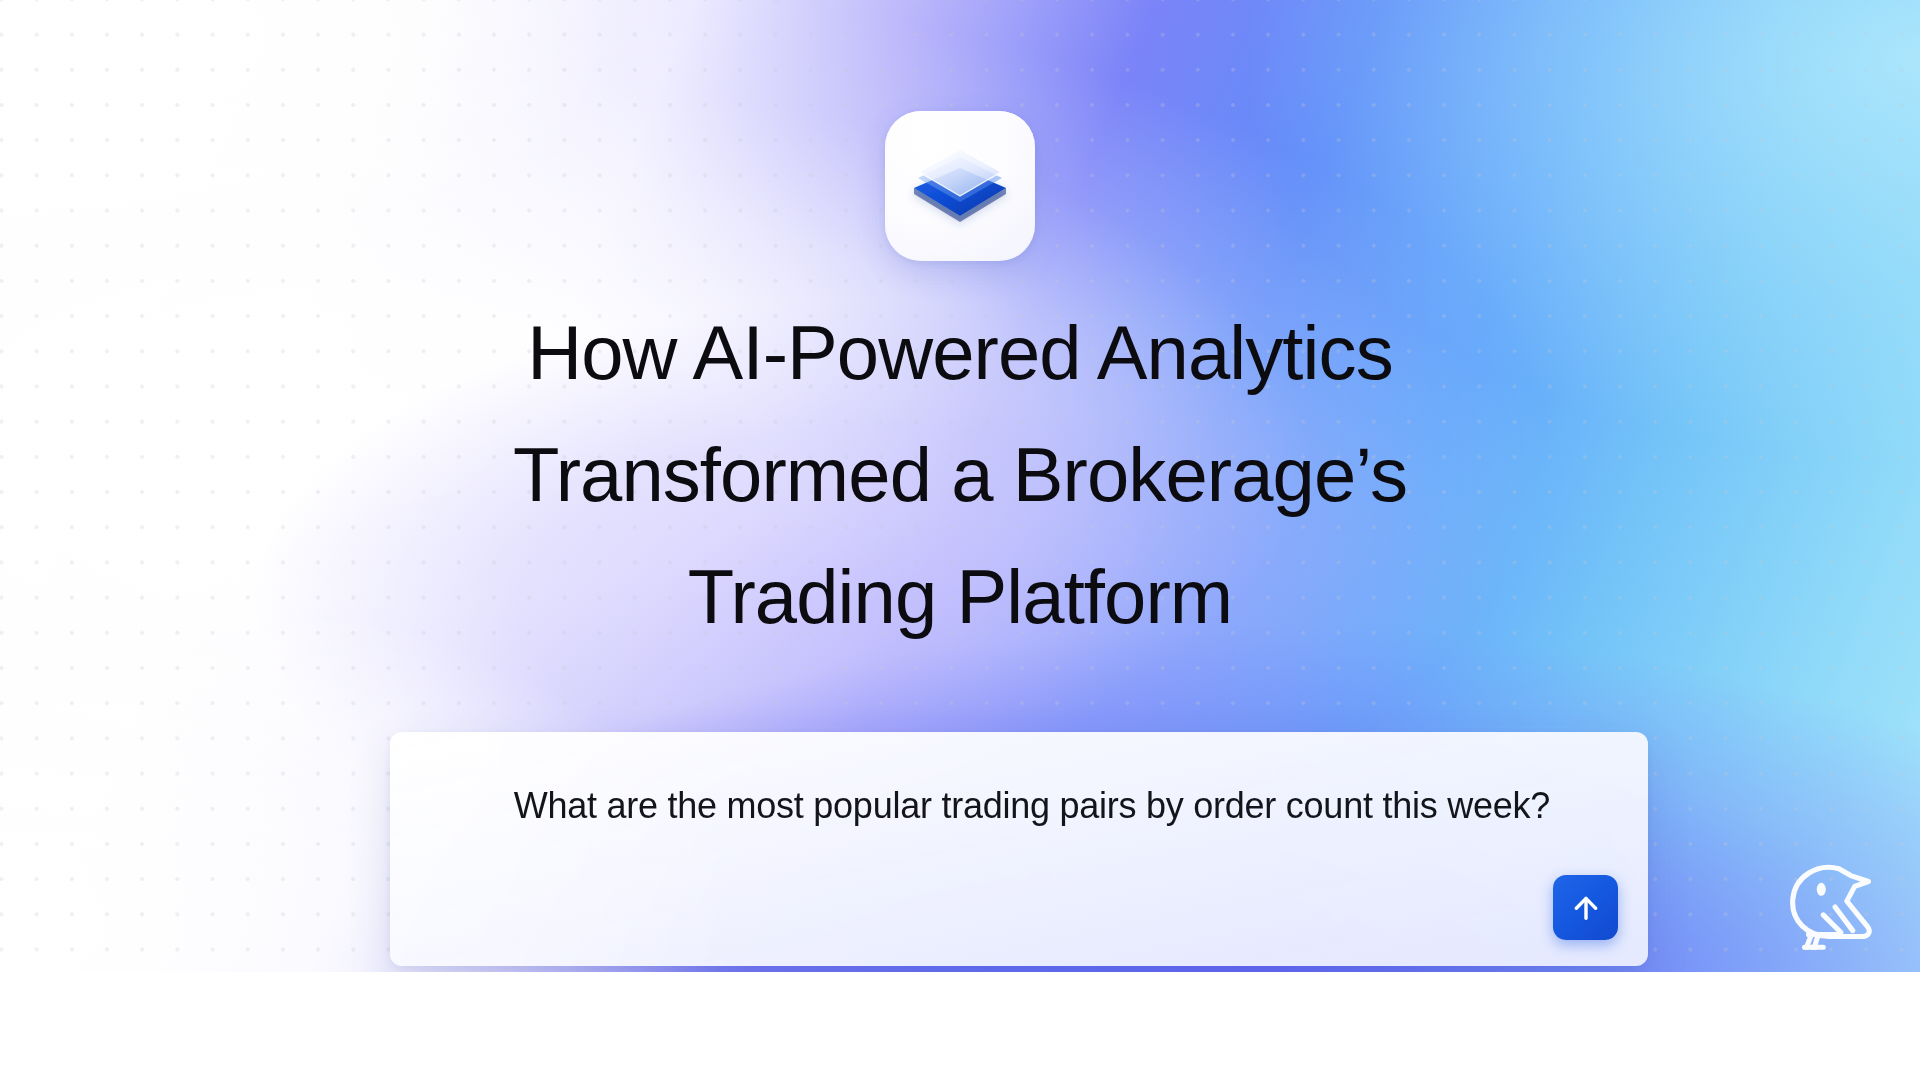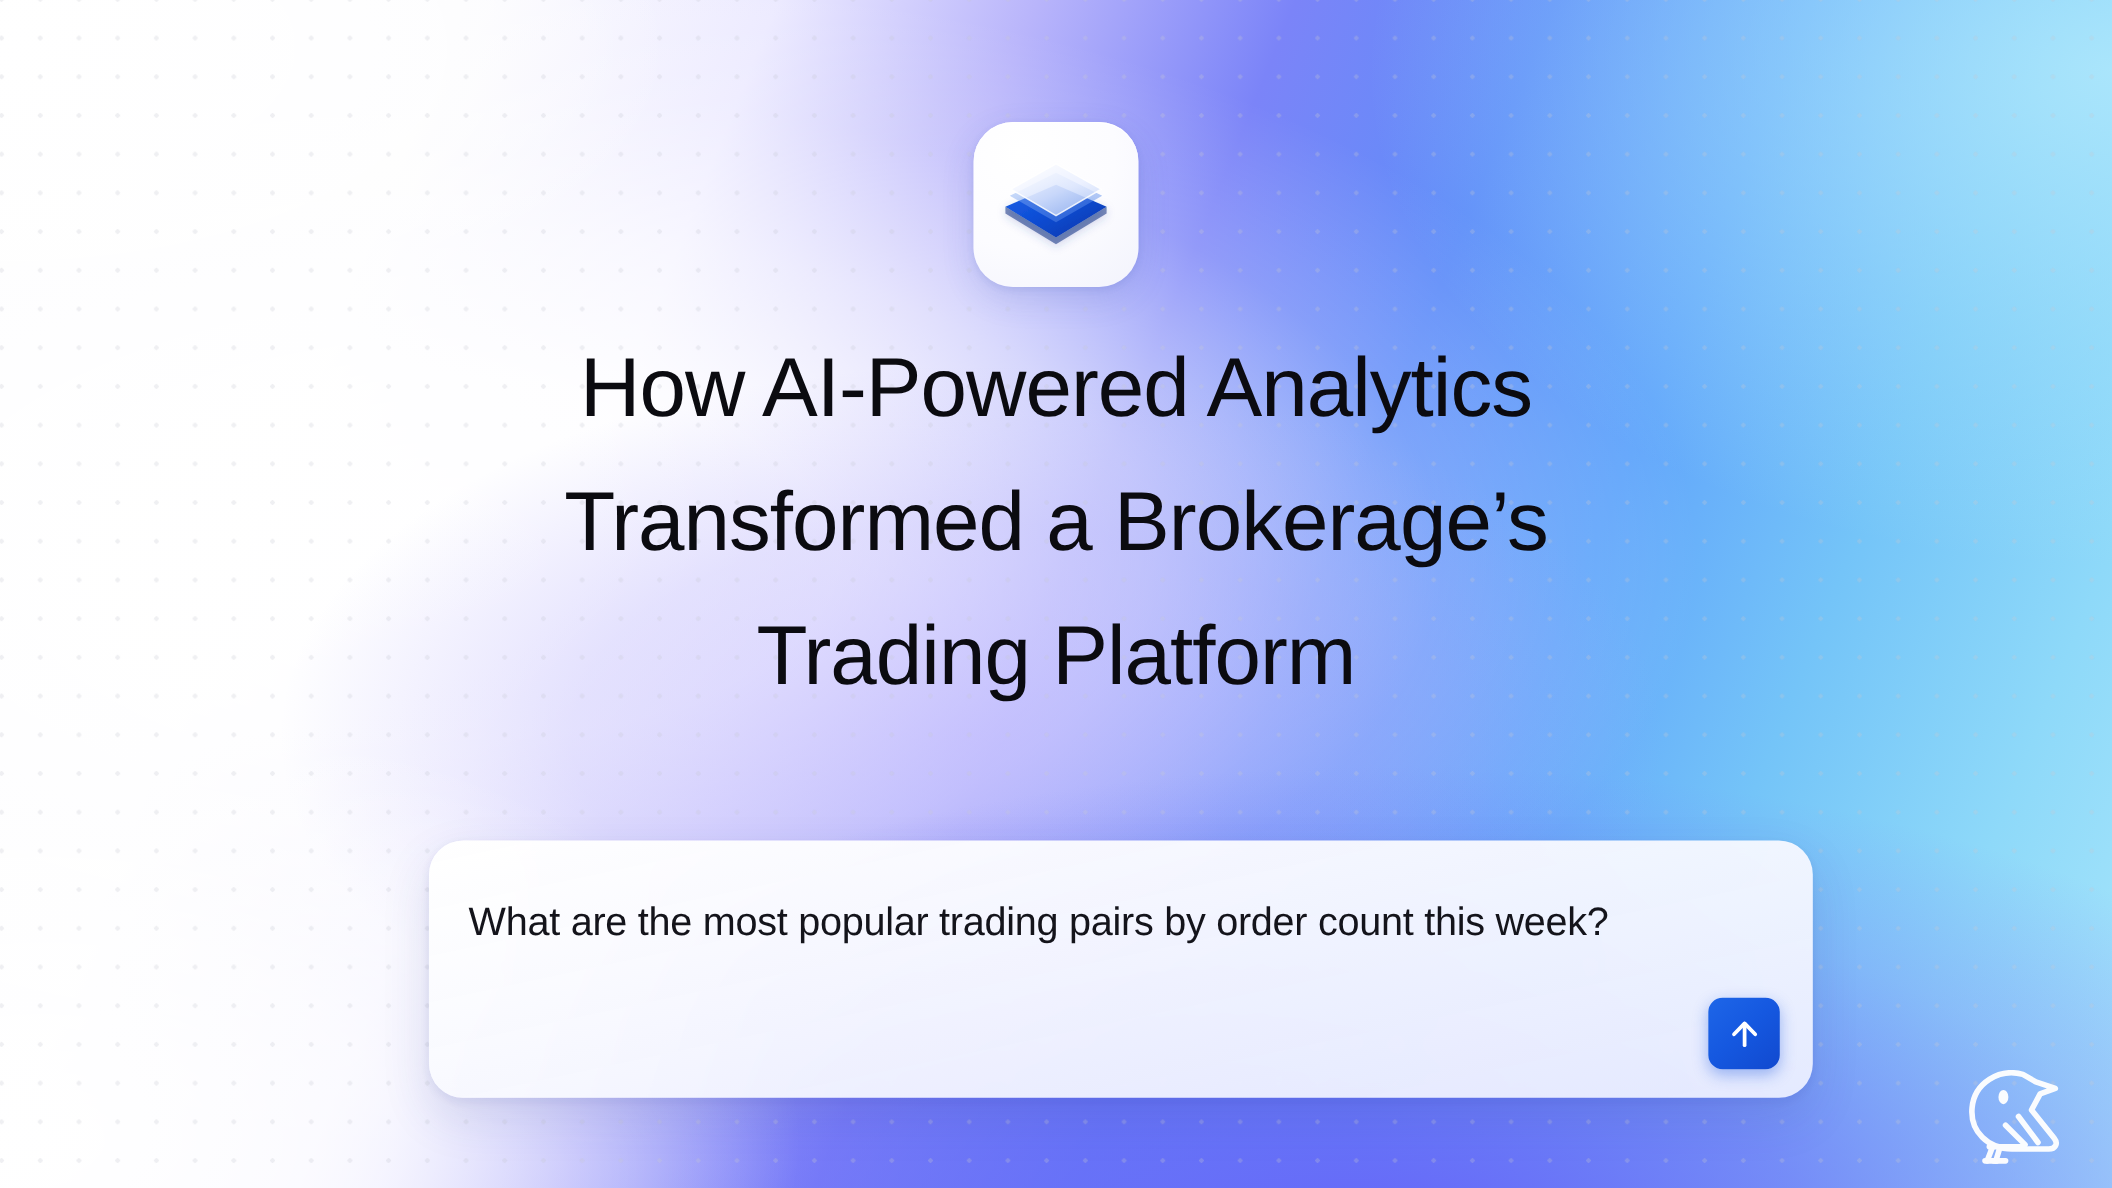--- a/index.html
+++ b/index.html
@@ -7,21 +7,21 @@
 
   html, body {
     width:1920px; height:1080px;
     overflow:hidden;
     font-family:"Liberation Sans", sans-serif;
   }
 
   
   #stage {
     position:relative;
-    width:1920px; height:1080px;
+    width:1920px; height:972px;
     overflow:hidden;
     background:#ffffff;
   }
 
   
   .bg-layer { position:absolute; inset:0; }
 
   
   #bg-base {
     background:
@@ -131,32 +131,33 @@
     line-height:122px;
     font-weight:300;
     letter-spacing:-0.9px;
     font-family:"Liberation Sans", sans-serif;
     white-space:pre-line;
   }
 
   
   #prompt-card {
     position:absolute;
-    left:390px; top:764px;
+    left:390px; top:732px;
     width:1258px; height:234px;
-    border-radius:31px;
+    border-radius:12px;
     background:linear-gradient(168deg,
       rgba(255,255,255,0.97) 0%,
       rgba(249,250,255,0.95) 42%,
       rgba(237,240,255,0.93) 100%);
     box-shadow:
       0 18px 44px rgba(48,62,140,0.13),
       0 3px 10px rgba(48,62,140,0.07);
     backdrop-filter:blur(6px);
     overflow:hidden;
+    text-align:right;
   }
   #prompt-text {
     position:absolute;
     left:36px; top:44px;
     width:1124px;
     color:#14141b;
     font-size:36px;
     line-height:59px;
     font-weight:400;
     letter-spacing:-0.25px;

